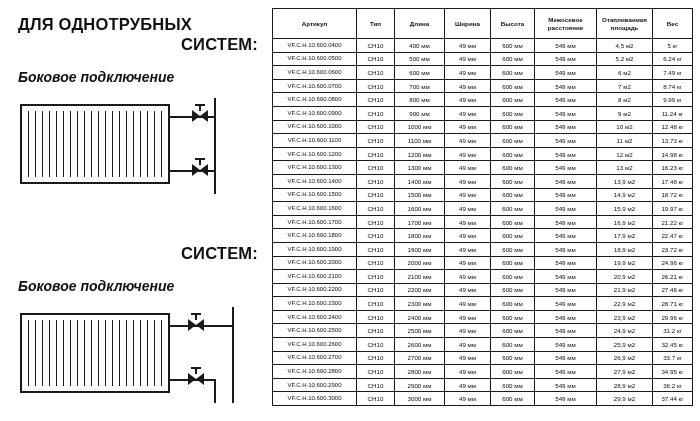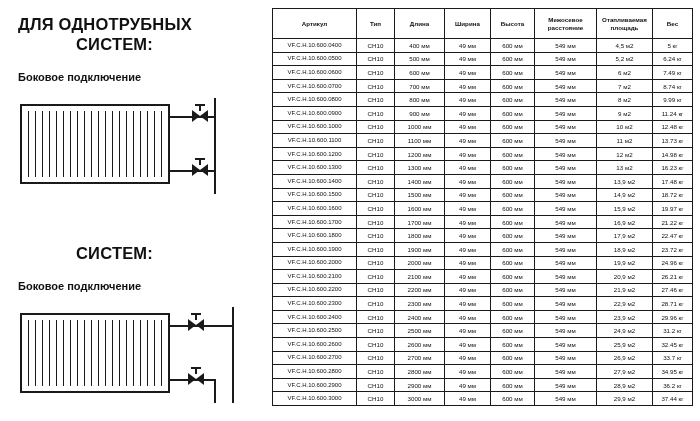--- a/index.html
+++ b/index.html
@@ -32,26 +32,28 @@
   .section-title {
     font-weight: bold;
     font-size: 16.5px;
     line-height: 20px;
     letter-spacing: 0.2px;
     color: #111;
   }
   .section-title .l2 {
     display: block;
     padding-left: 58px;
+    text-align: right;
   }
   .section-sub {
     font-weight: bold;
-    font-size: 11px;
+    font-size: 14px;
     line-height: 18px;
     color: #111;
+    font-style: italic;
   }
 
   #block-one {
     position: absolute;
     left: 18px;
     top: 14px;
     width: 240px;
   }
   #block-two {
     position: absolute;

